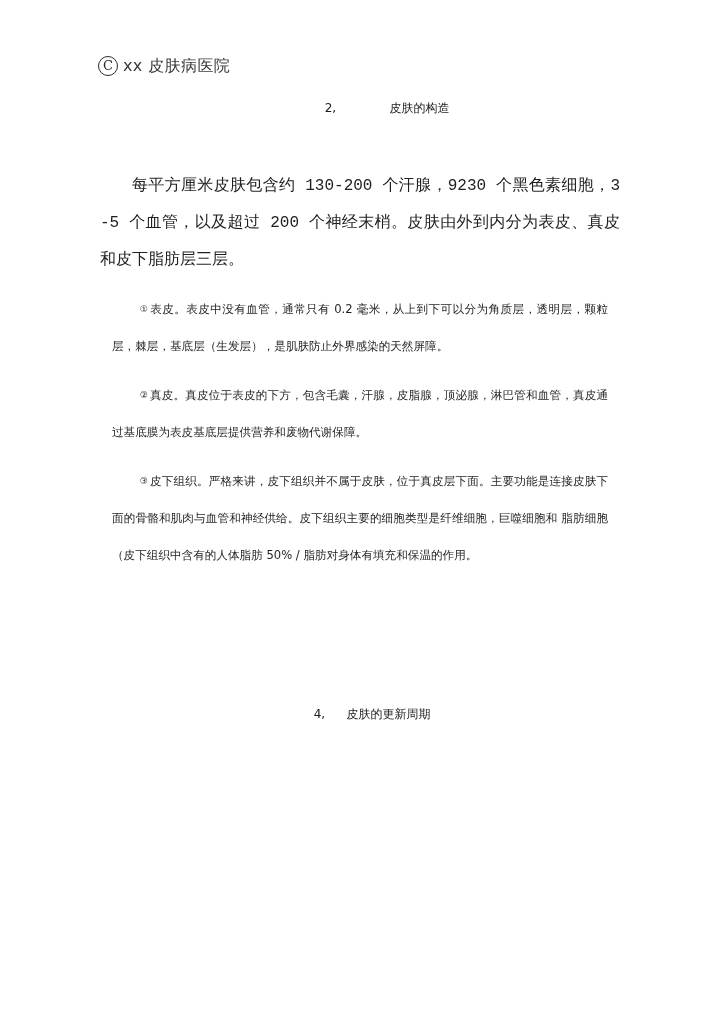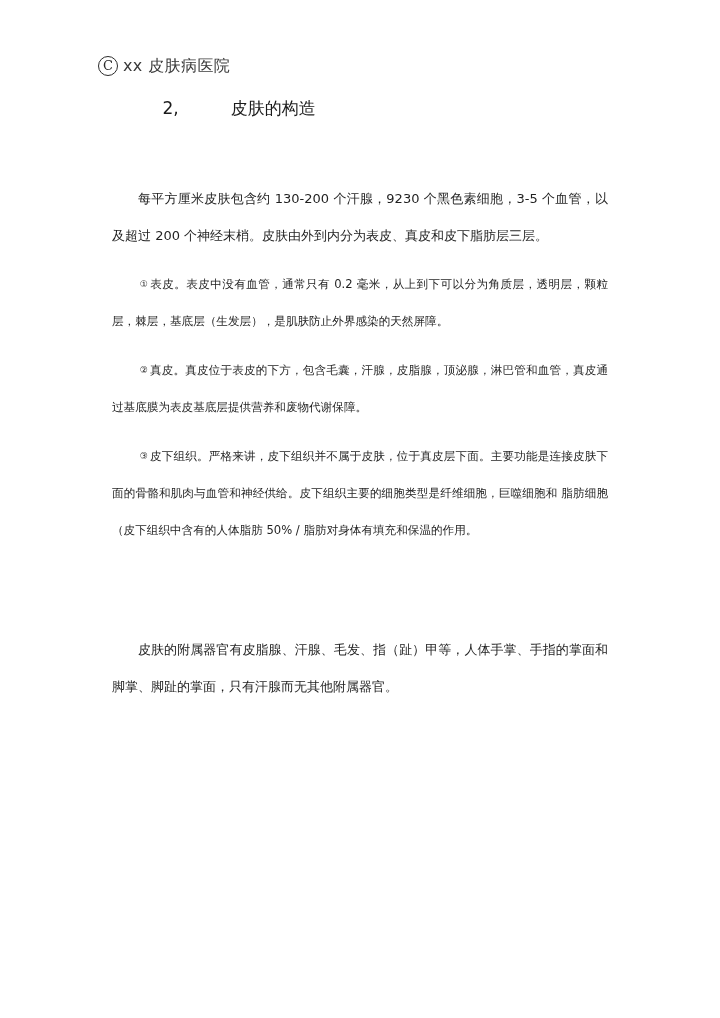--- a/index.html
+++ b/index.html
@@ -58,51 +58,53 @@
   
   .content {
     position: absolute;
     left: 100px;
     top: 78px;
     width: 520px;
   }
 
   
   .section-title {
-    font-size: 17px;
+    font-size: 12px;
     color: #1b1b1b;
     white-space: pre;
     line-height: 20px;
+    text-align: center;
   }
   .section-title.indented {
     padding-left: 30px;
   }
   .sect-num {
     display: inline-block;
     min-width: 14px;
   }
   .sect-gap-wide {
     display: inline-block;
     width: 52px;
   }
   .sect-gap-narrow {
     display: inline-block;
     width: 20px;
   }
 
   
   p.para {
-    margin: 12px;
-    font-size: 13px;
+    margin: 0;
+    font-size: 16px;
     line-height: 37px;
     text-align: justify;
     text-justify: inter-ideograph;
     text-indent: 2em;
     color: #1f1f1f;
     word-break: break-all;
+    font-family: Liberation Mono, monospace;
   }
 
   
   p.list-item {
     margin: 12px;
     font-size: 11.6px;
     line-height: 37px;
     text-align: justify;
     text-justify: inter-ideograph;
     text-indent: 2.4em;
@@ -144,22 +146,24 @@
     <p class="list-item"><span class="circ">②</span><span>真皮。真皮位于表皮的下方，包含毛囊，汗腺，皮脂腺，顶泌腺，淋巴管和血管，真皮通过基底膜为表皮基底层提供营养和废物代谢保障。</span></p>
 
     <p class="list-item"><span class="circ">③</span><span>皮下组织。严格来讲，皮下组织并不属于皮肤，位于真皮层下面。主要功能是连接皮肤下面的骨骼和肌肉与血管和神经供给。皮下组织主要的细胞类型是纤维细胞，巨噬细胞和 脂肪细胞（皮下组织中含有的人体脂肪 50% / 脂肪对身体有填充和保温的作用。</span></p>
 
 
     <div class="spacer-lg"></div>
 
 
     <div class="spacer-sm"></div>
 
-    <p class="para">皮肤的附属器官有皮脂腺、汗腺、毛发、指（趾）甲等，人体手掌、手指的掌面和脚掌、脚趾的掌面，只有汗腺而无其他附属器官。</p>
 
     <div class="spacer-lg"></div>
 
+    <div class="section-title">
+      <span class="sect-num">4,</span><span class="sect-gap-narrow"></span><span>皮肤的更新周期</span>
+    </div>
 
     <div class="spacer-sm"></div>
 
 
   </div>
 </div>
 
 </body></html>

